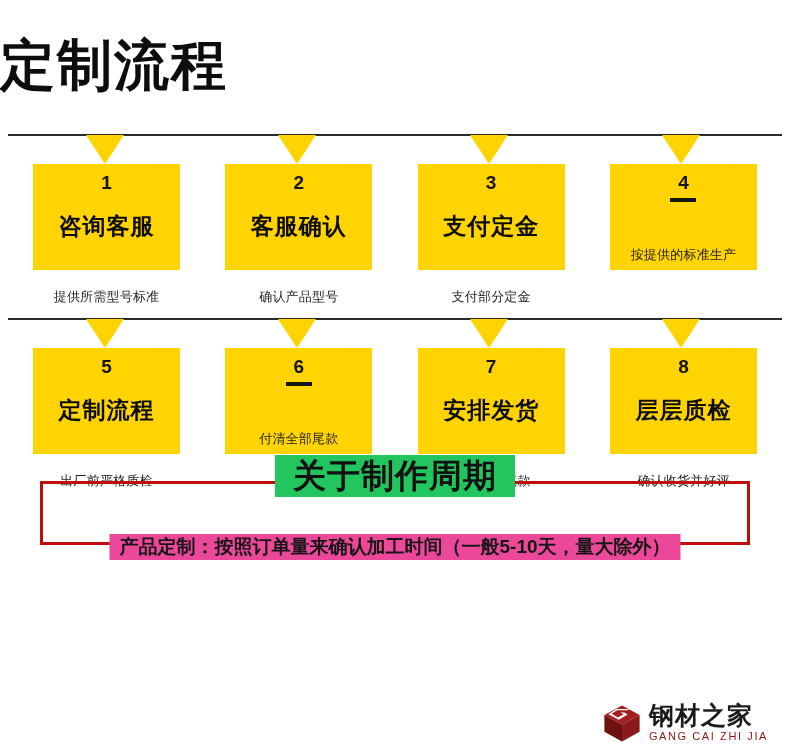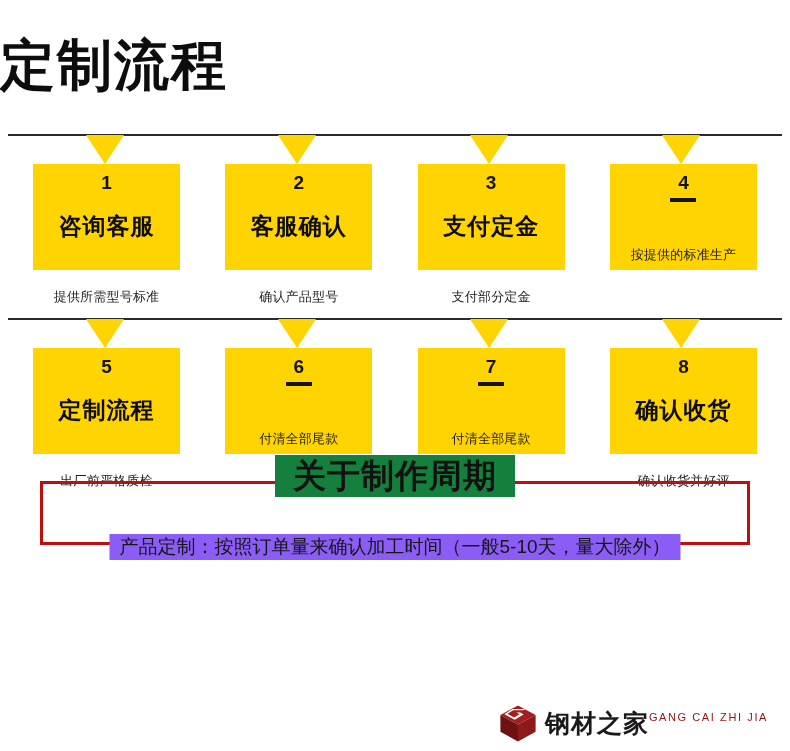--- a/index.html
+++ b/index.html
@@ -124,60 +124,60 @@
     right: 0;
     bottom: 0;
     border: 3px solid #c00d0d;
     box-sizing: border-box;
   }
   .cycle-title {
     position: absolute;
     top: -26px;
     left: 50%;
     transform: translateX(-50%);
-    background: #15803d;
+    background: #22c55e;
     padding: 0 18px;
     font-size: 33px;
     line-height: 42px;
     font-weight: 700;
     color: #111111;
     white-space: nowrap;
     letter-spacing: 1px;
   }
   .cycle-text {
     position: absolute;
     bottom: -15px;
     left: 50%;
     transform: translateX(-50%);
-    background: #8b5cf6;
+    background: #ec4899;
     padding: 0 10px;
     font-size: 19px;
     line-height: 26px;
-    font-weight: 400;
+    font-weight: 700;
     color: #161616;
     white-space: nowrap;
   }
 
   
   .footer {
     position: absolute;
     right: 22px;
     bottom: 8px;
     display: flex;
     align-items: center;
   }
   .logo-mark {
     width: 40px;
     height: 40px;
     margin-right: 7px;
     flex: 0 0 auto;
   }
   .logo-text {
     display: flex;
-    flex-direction: row;
+    flex-direction: column;
     justify-content: center;
   }
   .logo-cn {
     font-size: 25px;
     line-height: 27px;
     font-weight: 700;
     color: #1a1a1a;
     letter-spacing: 1px;
   }
   .logo-en {
@@ -245,26 +245,27 @@
       <div class="card-divider"></div>
       <div class="card-desc">出厂前严格质检</div>
     </div>
     <div class="card">
       <div class="card-num">6</div>
       <div class="card-divider"></div>
       <div class="card-desc">付清全部尾款</div>
     </div>
     <div class="card">
       <div class="card-num">7</div>
+      <div class="card-title">安排发货</div>
       <div class="card-divider"></div>
       <div class="card-desc">付清全部尾款</div>
     </div>
     <div class="card">
       <div class="card-num">8</div>
-      <div class="card-title">确认收货</div>
+      <div class="card-title">层层质检</div>
       <div class="card-divider"></div>
       <div class="card-desc">确认收货并好评</div>
     </div>
   </div>
 </div>
 
 <div class="cycle-wrap">
   <div class="cycle-box"></div>
   <div class="cycle-title">关于制作周期</div>
   <div class="cycle-text">产品定制：按照订单量来确认加工时间（一般5-10天，量大除外）</div>

